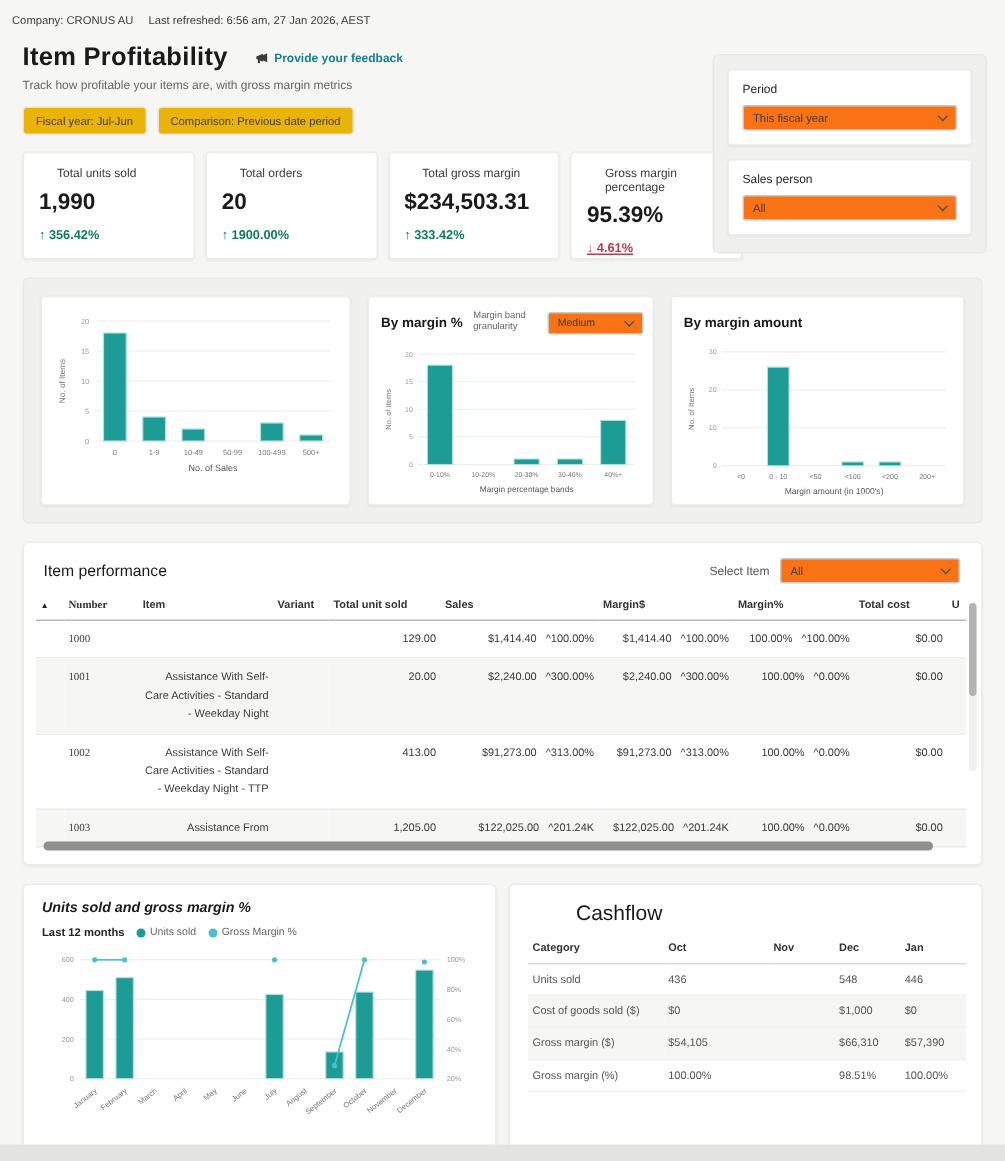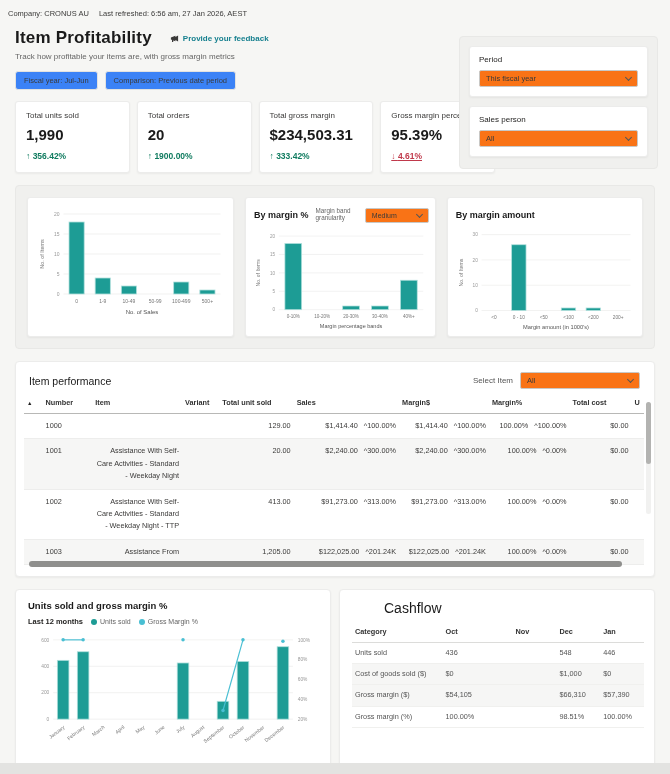--- a/index.html
+++ b/index.html
@@ -13,41 +13,41 @@
 
   
   .header-block { position:relative; margin:10px 0 0 15px; width:470px; }
   .title-line { display:flex; align-items:center; gap:18px; }
   .page-title { font-size:17px; font-weight:bold; color:#1a1a1a; letter-spacing:0.2px; }
   .feedback { display:flex; align-items:center; gap:4px; cursor:pointer; }
   .feedback svg { display:block; }
   .feedback-label { font-size:8px; font-weight:bold; color:#17808f; }
   .subtitle { font-size:8px; color:#666; margin-top:4px; }
   .pills { display:flex; gap:7px; margin-top:10px; }
-  .pill { background:#3b82f6; border:1px solid #e2e2e0; border-radius:3px; font-size:7.5px;
+  .pill { background:#eab308; border:1px solid #e2e2e0; border-radius:3px; font-size:7.5px;
           color:#3b3a39; padding:4px 8px; }
 
   
-  .filter-panel { position:absolute; top:36px; right:12px; width:199px; height:133px;
+  .filter-panel { position:absolute; top:36px; right:12px; width:183px; height:133px;
                   background:#f0f0ee; border:1px solid #e8e8e6; border-radius:4px; padding:9px; }
   .filter-card { background:#fff; border:1px solid #ececeb; border-radius:3px;
                  box-shadow:0 1px 2px rgba(0,0,0,.05); padding:8px 9px 9px; }
   .filter-card + .filter-card { margin-top:9px; }
   .filter-label { font-size:8px; color:#252423; margin-bottom:6px; }
   .selectbox { display:flex; align-items:center; justify-content:space-between; height:17px;
                border:1px solid #c8c8c6; border-radius:2px; background:#f97316; padding:0 6px;
                font-size:7.5px; color:#3b3a39; cursor:pointer; }
   .chev { width:5px; height:5px; border-right:1px solid #555; border-bottom:1px solid #555;
           transform:rotate(45deg); margin-top:-2px; }
 
   
   .kpi-row { display:flex; gap:7px; margin:11px 0 0 15px; width:480px; }
   .kpi-card { flex:1; background:#fff; border:1px solid #ececeb; border-radius:3px;
               box-shadow:0 1px 2px rgba(0,0,0,.05); padding:9px 10px 10px; height:72px; }
-  .kpi-label { font-size:8px; color:#3b3a39; }
+  .kpi-label { font-size:8px; color:#3b3a39;margin-left:12px; }
   .kpi-value { font-size:15px; font-weight:bold; color:#1a1a1a; margin-top:6px; }
   .kpi-delta { font-size:8.5px; font-weight:bold; margin-top:8px; }
   .kpi-delta.up { color:#0f7b5f; } .kpi-delta.down { color:#c0394b;text-decoration:underline; }
 
   
   .charts-row { margin:12px 15px 0; background:#f0f0ee; border:1px solid #e8e8e6; border-radius:4px;
                 padding:11px; display:flex; gap:11px; height:164px; }
   .chart-card { background:#fff; border:1px solid #ececeb; border-radius:3px;
                 box-shadow:0 1px 2px rgba(0,0,0,.05); padding:8px 6px 4px 8px; }
   .chart-card.c1 { flex:1.06; } .chart-card.c2 { flex:0.97; } .chart-card.c3 { flex:1; }
@@ -62,37 +62,37 @@
                border-radius:4px; box-shadow:0 1px 2px rgba(0,0,0,.05); height:216px; overflow:hidden; }
   .perf-head { display:flex; align-items:center; justify-content:space-between; padding:10px 14px 4px 13px; }
   .perf-title { font-size:10.5px; font-weight:normal; color:#1a1a1a; }
   .select-item-group { display:flex; align-items:center; gap:7px; }
   .select-item-label { font-size:8px; color:#555; }
   .select-item-box { width:120px; height:17px; }
   .perf-table-wrap { height:176px; overflow:hidden; padding:0 10px 0 8px; }
   table.perf { width:100%; border-collapse:collapse; font-size:7.3px; table-layout:fixed; }
   table.perf th { font-weight:bold; color:#333; padding:5px 3px 6px; border-bottom:1px solid #b8b8b6;
                   text-align:left; vertical-align:bottom; }
-  table.perf th.l, table.perf td.l { text-align:left; }
+  table.perf th.l, table.perf td.l { text-align:left;font-family:Liberation Serif, serif; }
   table.perf td { padding:6px 3px; border-bottom:1px solid #ededec; text-align:right;
                   vertical-align:top; color:#3b3a39; line-height:1.7; }
   table.perf tr.alt td { background:#f6f6f5; }
   .chg { margin-left:6px; }
   .sort-ind { font-size:5.5px; color:#222; }
   .v-scroll { position:absolute; top:40px; right:3px; width:5px; height:112px; background:#f1f1f0; border-radius:3px; }
   .v-thumb { width:5px; height:62px; background:#b3b3b1; border-radius:3px; }
   .h-scroll { position:absolute; bottom:9px; left:13px; right:20px; height:6px; }
   .h-thumb { width:98%; height:6px; background:#8f8f8d; border-radius:3px; }
 
   
   .bottom-row { margin:12px 15px 0; display:flex; gap:8px; height:178px; }
   .combo-card, .cash-card { background:#fff; border:1px solid #ececeb; border-radius:4px;
                 box-shadow:0 1px 2px rgba(0,0,0,.05); padding:10px 10px 6px 12px; }
   .combo-card { width:316px; } .cash-card { flex:1; }
-  .combo-title { font-size:9.5px; font-weight:bold; color:#1a1a1a; }
+  .combo-title { font-size:9.5px; font-weight:bold; color:#1a1a1a;font-style:italic; }
   .legend-row { display:flex; align-items:center; gap:8px; margin-top:6px; }
   .legend-strong { font-size:7.5px; font-weight:bold; color:#252423; }
   .legend-item { display:flex; align-items:center; gap:3px; font-size:7px; color:#666; }
   .legend-dot { width:6px; height:6px; border-radius:50%; }
   .combo-card svg { display:block; width:100%; height:132px; margin-top:2px; }
 
   .cash-title { font-size:14px; font-weight:normal; color:#1a1a1a; margin-bottom:7px;margin-left:32px; }
   table.cash { width:100%; border-collapse:collapse; font-size:7.3px; table-layout:fixed; }
   table.cash th { text-align:left; font-weight:bold; color:#333; padding:4px 3px 6px;
                   border-bottom:1px solid #dcdcda; }

